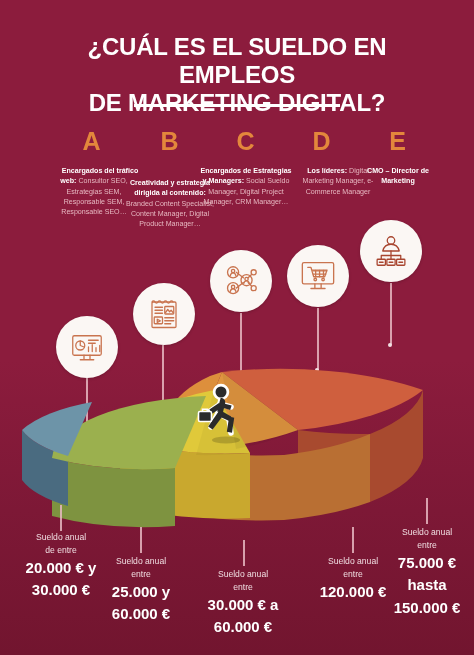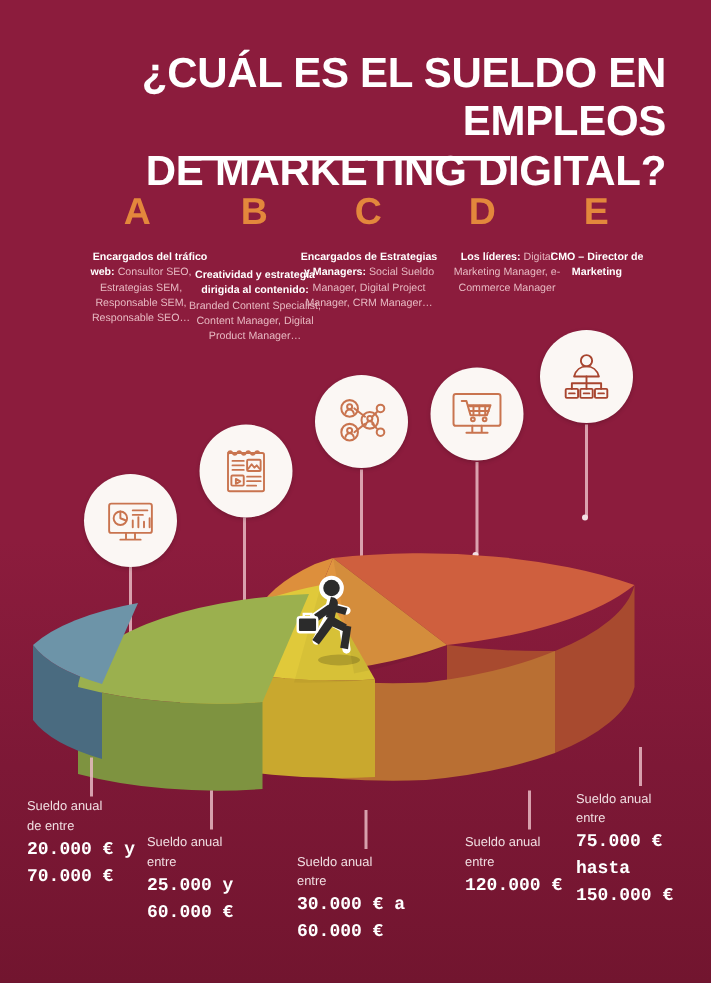--- a/index.html
+++ b/index.html
@@ -14,24 +14,24 @@
     height:655px;
     overflow:hidden;
     background:linear-gradient(#8c1c3d 0%, #8c1c3d 55%, #7d1836 78%, #72152f 100%);
   }
 
   
   .title{
     position:absolute;
     left:30px; top:33px;
     width:414px;
-    text-align:right;
+    text-align:center;
     color:#ffffff;
     font-weight:bold;
-    font-size:28px;
+    font-size:24px;
     line-height:1.16;
     letter-spacing:-0.2px;
   }
   .title-rule{
     position:absolute;
     left:134px; top:104px;
     width:206px; height:3px;
     background:#ffffff;
   }
 
@@ -84,26 +84,26 @@
     width:4px;height:4px;border-radius:50%;
     background:#f2dfe3;
   }
 
   
   #pie{position:absolute; left:0; top:330px; width:474px; height:250px;}
 
   
   .blabel{
     position:absolute;
-    text-align:left;
+    text-align:center;
     color:#f0dde1;
     font-size:8.6px;
     line-height:1.5;
   }
-  .blabel b{ color:#ffffff; font-weight:bold; font-size:12px;font-family:Liberation Mono, monospace; }
+  .blabel b{ color:#ffffff; font-weight:bold; font-size:15px; }
 
   .runner{position:absolute; left:196px; top:383px; width:52px; height:62px;}
 </style>
 </head>
 <body>
 
 <div id="canvas">
 
   <div class="title">
     <div>¿CUÁL ES EL SUELDO EN EMPLEOS</div>
@@ -282,21 +282,21 @@
     <g fill="#2b2b2b" stroke="#ffffff" stroke-width="1.6">
       <rect x="2.5" y="28.5" width="13" height="10" rx="1.5"></rect>
       <path d="M6.5 28.5v-2.2h5v2.2" fill="none"></path>
     </g>
   </svg>
 
   <div class="blabel" style="left:18px; top:531px; width:86px;">
     <div>Sueldo anual</div>
     <div>de entre</div>
     <b style="display: block;">20.000 € y</b>
-    <b style="display: block;">70.000 €</b>
+    <b style="display: block;">30.000 €</b>
   </div>
 
   <div class="blabel" style="left:98px; top:555px; width:86px;">
     <div>Sueldo anual</div>
     <div>entre</div>
     <b style="display: block;">25.000 y</b>
     <b style="display: block;">60.000 €</b>
   </div>
 
   <div class="blabel" style="left:198px; top:568px; width:90px;">

